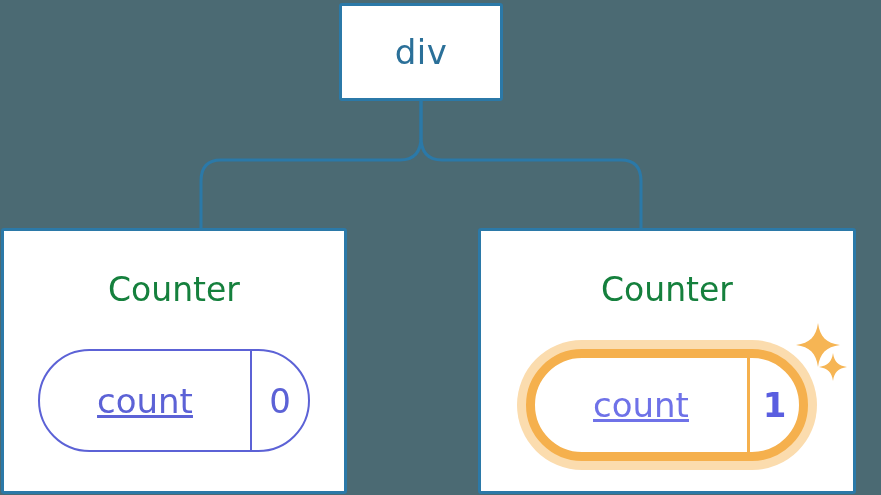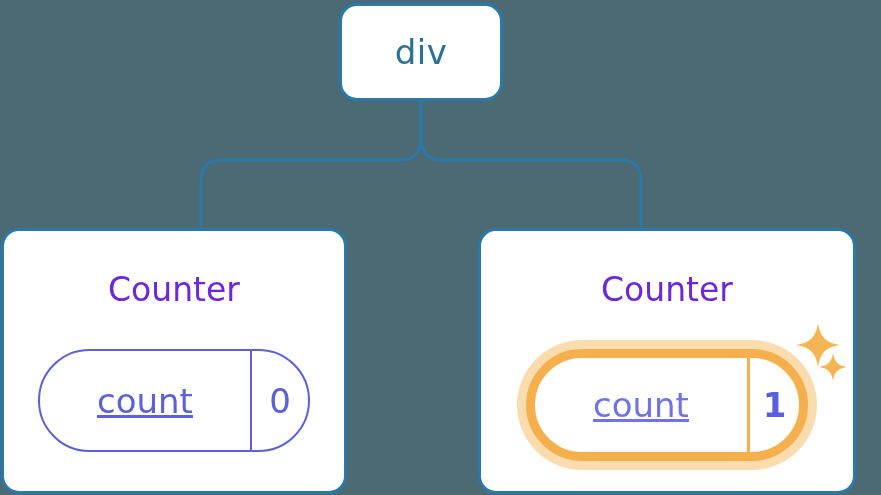--- a/index.html
+++ b/index.html
@@ -24,21 +24,21 @@
     top: 0;
     width: 881px;
     height: 495px;
   }
 
   
   .node {
     position: absolute;
     background: #ffffff;
     border: 3px solid #2b79a8;
-    border-radius: 18px;
+    border-radius: 3px;
     box-sizing: border-box;
   }
   .node-root {
     left: 339px;
     top: 3px;
     width: 164px;
     height: 98px;
     display: flex;
     align-items: center;
     justify-content: center;
@@ -62,21 +62,21 @@
     width: 378px;
     height: 266px;
   }
 
   .card-title {
     position: absolute;
     left: 0;
     right: 0;
     top: 42px;
     text-align: center;
-    color: #6d28d9;
+    color: #15803d;
     font-size: 33px;
     line-height: 1;
   }
 
   
   .pill-wrap {
     position: absolute;
     left: 50%;
     transform: translateX(-50%);
     top: 118px;

